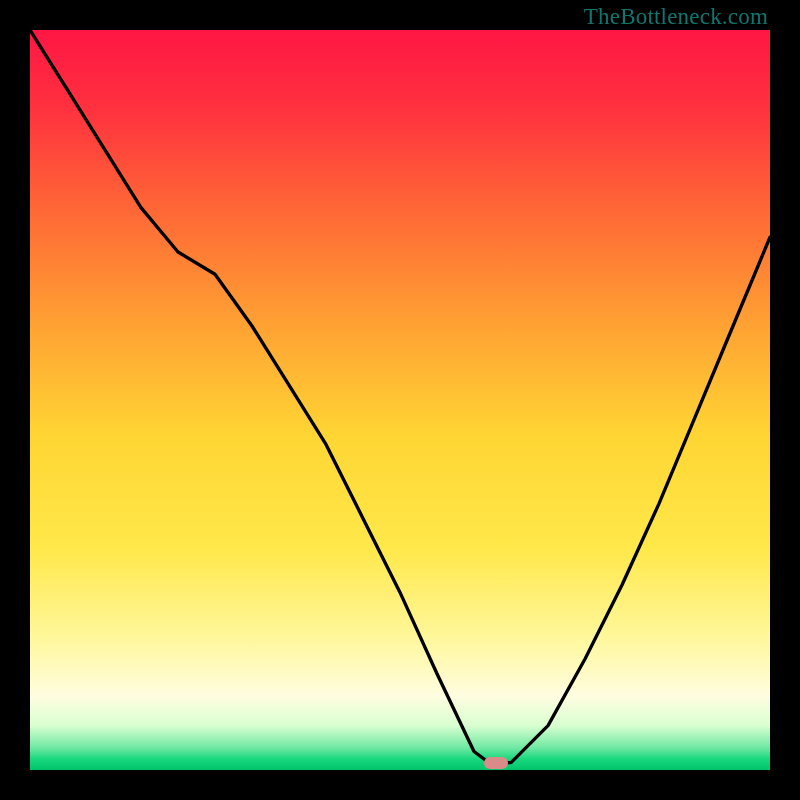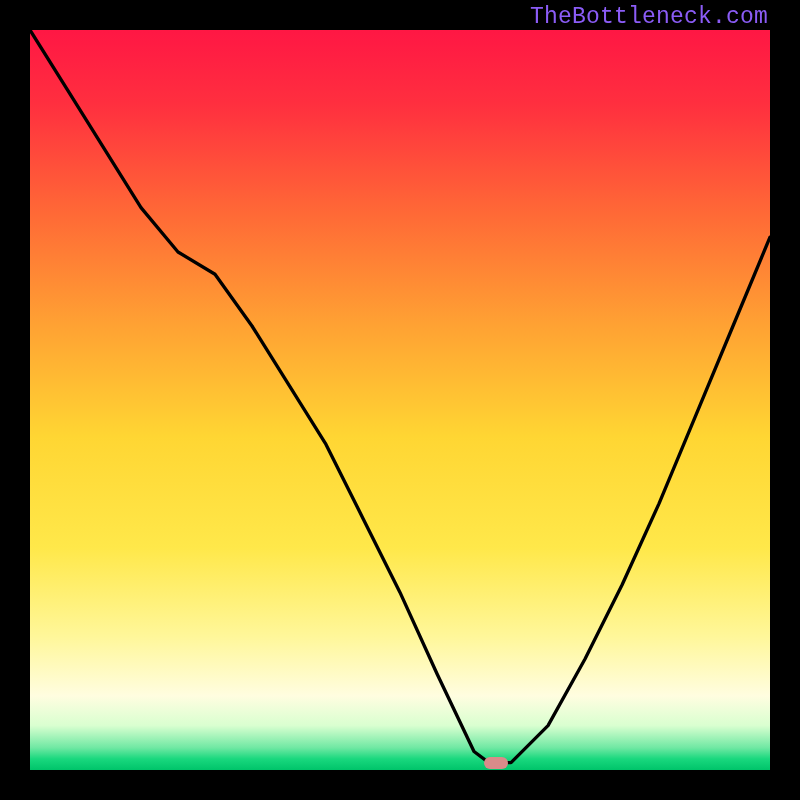--- a/index.html
+++ b/index.html
@@ -28,23 +28,23 @@
     position: absolute;
     left: 0;
     top: 0;
     width: 100%;
     height: 100%;
   }
   .watermark {
     position: absolute;
     top: 4px;
     right: 32px;
-    font-family: Liberation Mono, monospace;
+    font-family: Liberation Serif, serif;
     font-size: 23px;
-    color: #8b5cf6;
+    color: #0f766e;
     letter-spacing: 0.2px;
     user-select: none;
     text-align: right;
   }
   svg.curve {
     position: absolute;
     left: 0;
     top: 0;
     width: 100%;
     height: 100%;

